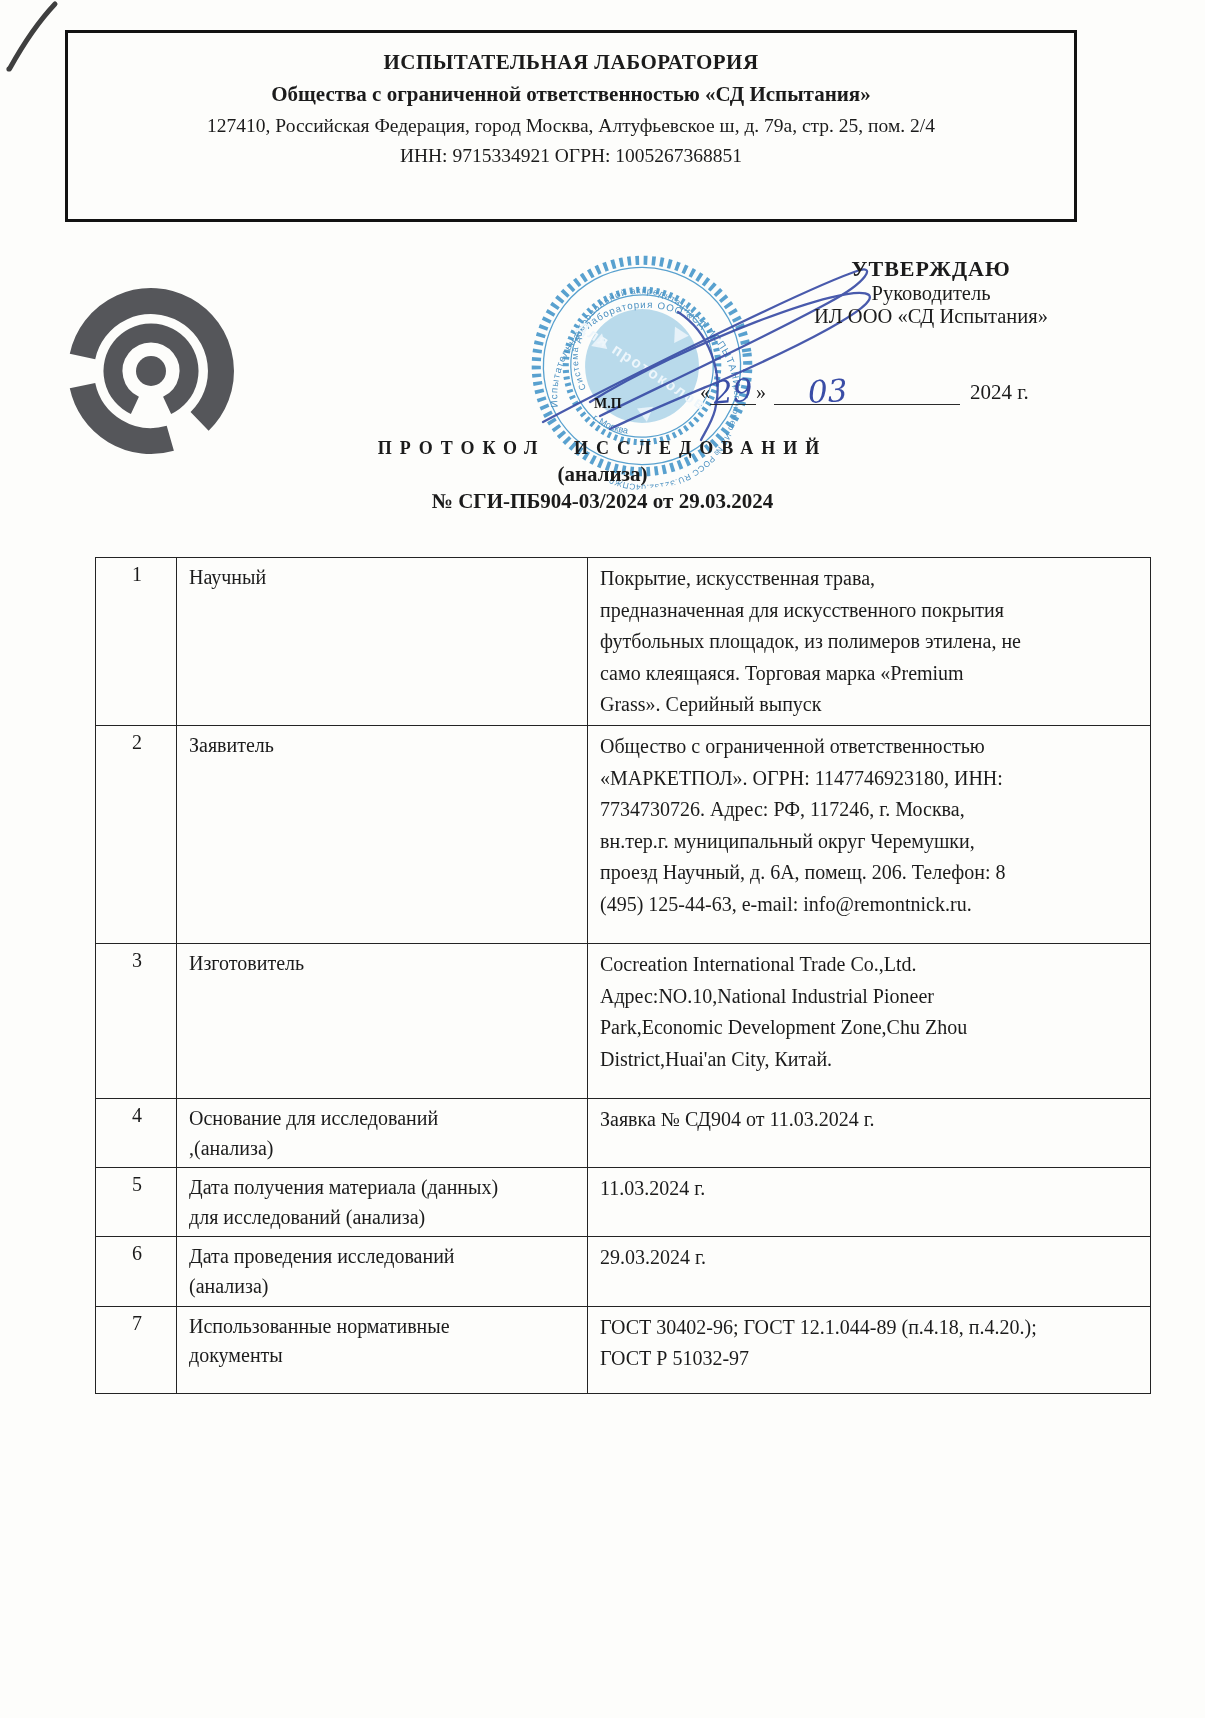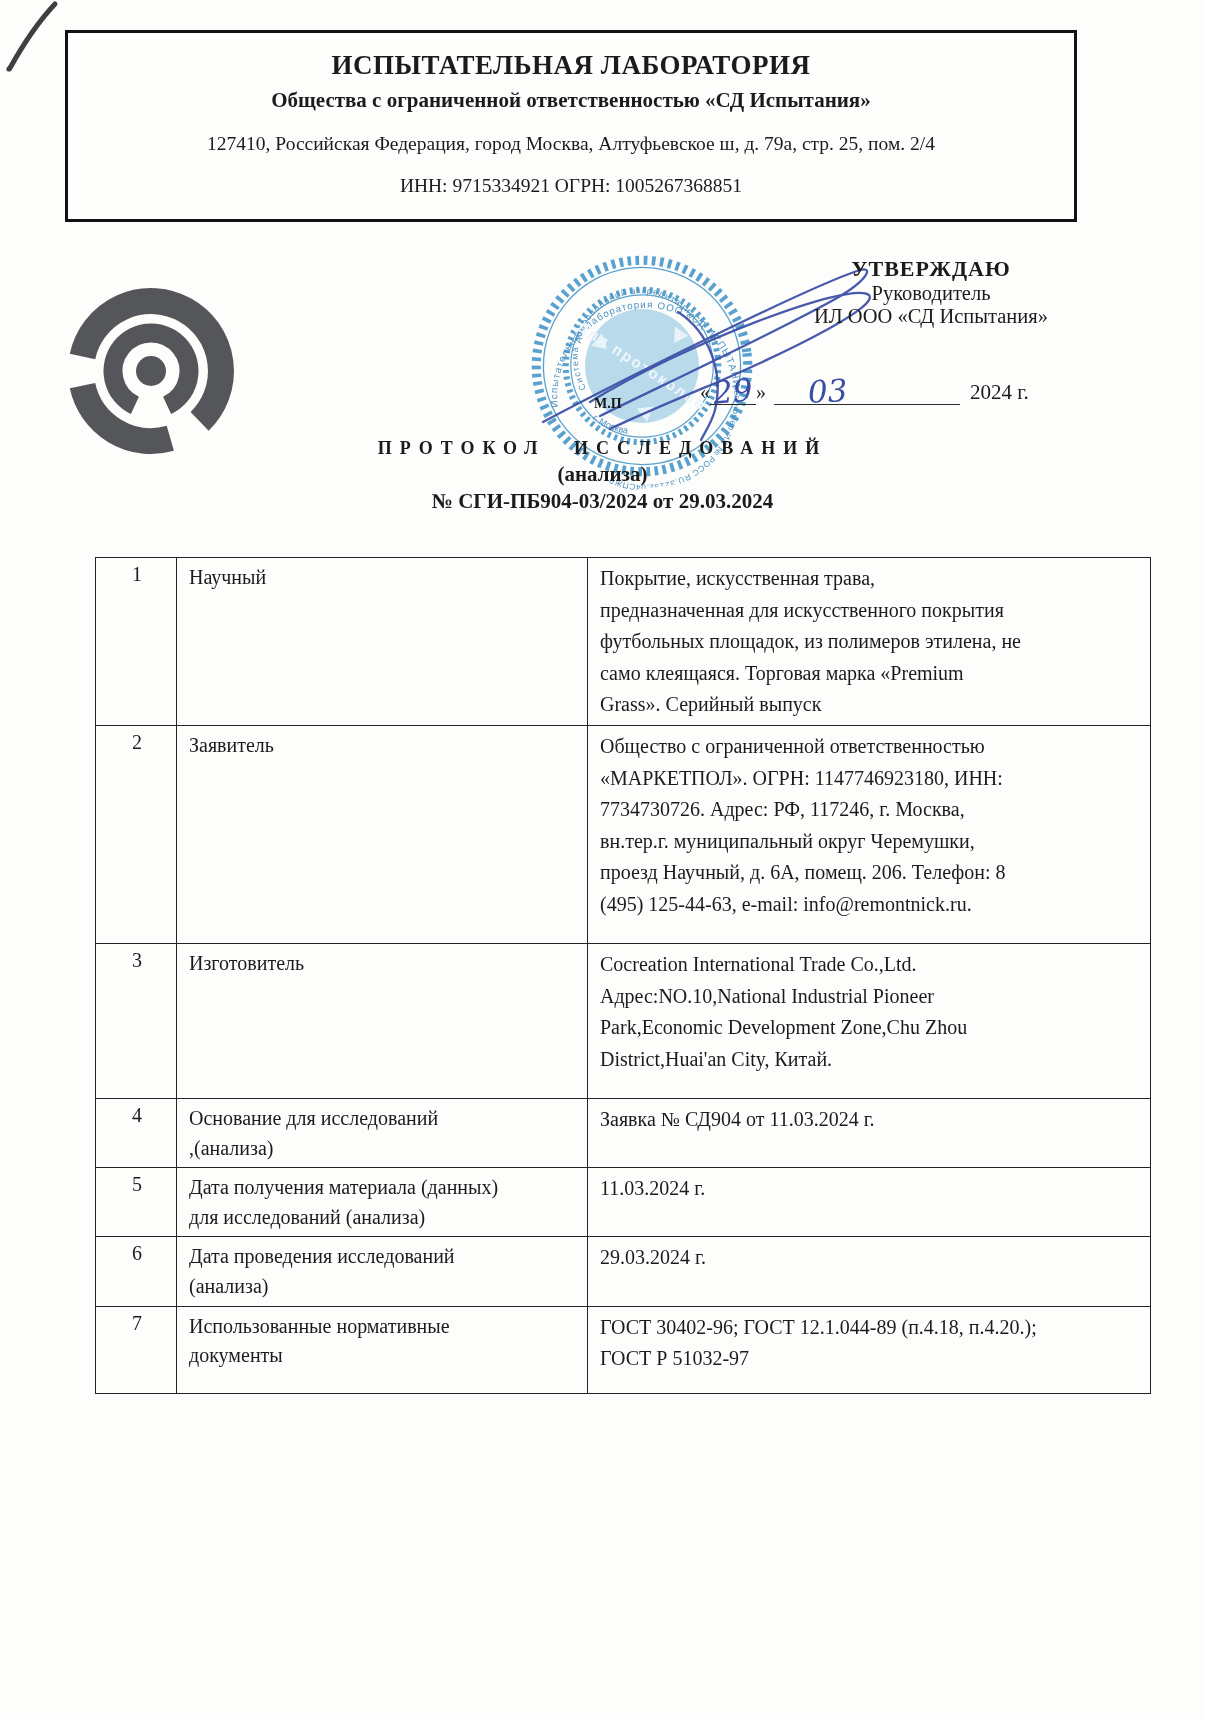--- a/index.html
+++ b/index.html
@@ -10,23 +10,23 @@
   }
 
   
   .corner-mark { position:absolute; left:0; top:0; }
 
   
   .header-box {
     position:absolute; left:65px; top:30px; width:1012px; height:192px;
     border:3px solid #121212; box-sizing:border-box; text-align:center; padding-top:17px;
   }
-  .h-title { font-size:27px; font-weight:bold; letter-spacing:.5px; }
+  .h-title { font-size:21px; font-weight:bold; letter-spacing:.5px; }
   .h-sub   { font-size:21px; font-weight:bold; margin-top:7px; }
-  .h-line  { font-size:19.5px; margin-top:20px; }
+  .h-line  { font-size:19.5px; margin-top:8px; }
 
   
   .logo { position:absolute; left:66px; top:283px; }
 
   
   .approval { position:absolute; right:157px; top:256px; text-align:center; }
   .a-title { font-size:22px; font-weight:bold; letter-spacing:1px; }
   .a-line  { font-size:20.5px; }
 
   

